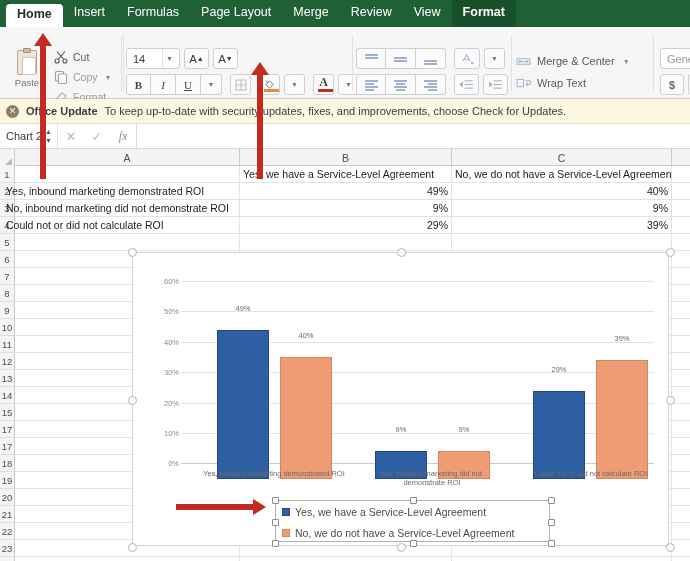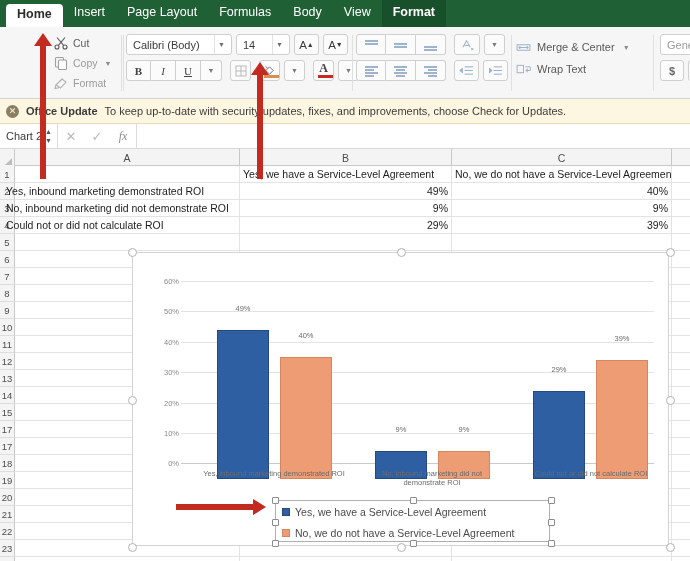--- a/index.html
+++ b/index.html
@@ -28,21 +28,21 @@
   }
   .tab.ctx {
     background: #17502a; color: #ffffff; font-weight: bold; height: 27px;
   }
 
   
   .ribbon {
     position: absolute; left: 0; top: 27px; width: 690px; height: 72px;
     background: #f6f6f6; border-bottom: 1px solid #d2d2d2;
   }
-  .rgroup { position: absolute; top: 2px; height: 72px; }
+  .rgroup { position: absolute; top: 16px; height: 72px; }
   .rsep { position: absolute; top: 8px; width: 1px; height: 56px; background: #e0e0e0; }
 
   
   .paste { left: 4px; width: 46px; text-align: center; padding-top: 5px; }
   .paste .lbl { font-size: 9.5px; color: #757575; margin-top: 1px; }
   .clipboard {
     width: 24px; height: 28px; margin: 0 auto; position: relative;
   }
   .clipboard .back {
     position: absolute; left: 2px; top: 2px; width: 20px; height: 25px;
@@ -258,29 +258,38 @@
   }
 </style>
 </head>
 <body>
 
 <div id="app">
 
   <div class="tabstrip">
     <div class="tab active-home">Home</div>
     <div class="tab">Insert</div>
+    <div class="tab">Formulas</div>
     <div class="tab">Page Layout</div>
-    <div class="tab">Formulas</div>
-    <div class="tab">Body</div>
+    <div class="tab">Merge</div>
+    <div class="tab">Review</div>
     <div class="tab">View</div>
     <div class="tab ctx">Format</div>
   </div>
 
   <div class="ribbon">
 
+    <div class="rgroup paste">
+      <div class="clipboard">
+        <div class="back"></div>
+          <div class="page"></div>
+          <div class="clip"></div>
+      </div>
+      <div class="lbl">Paste</div>
+    </div>
     <div class="rsep" style="left:121px"></div>
 
     <div class="rgroup ccf">
       <div class="row">
         <span class="ic">
           <svg viewBox="0 0 14 14" width="14" height="14">
               <g stroke="#5a5a5a" stroke-width="1.1" fill="none">
             <circle cx="3" cy="11" r="2"></circle>
                 <circle cx="11" cy="11" r="2"></circle>
             <line x1="4.2" y1="9.6" x2="11" y2="1.5"></line>
@@ -311,24 +320,20 @@
           </g>
             </svg>
         </span>
         <span>Format</span>
       </div>
     </div>
     <div class="rsep" style="left:123px"></div>
 
     <div class="rgroup fontg">
       <div class="fldrow">
-        <div class="fld fname">
-          <span class="v">Calibri (Body)</span>
-          <span class="dd">▼</span>
-        </div>
         <div class="fld fsize">
           <span class="v">14</span>
           <span class="dd">▼</span>
         </div>
         <div class="btn btnA">
           <span>A</span>
             <span style="font-size:7px">▲</span>
         </div>
         <div class="btn btnA">
           <span>A</span>

